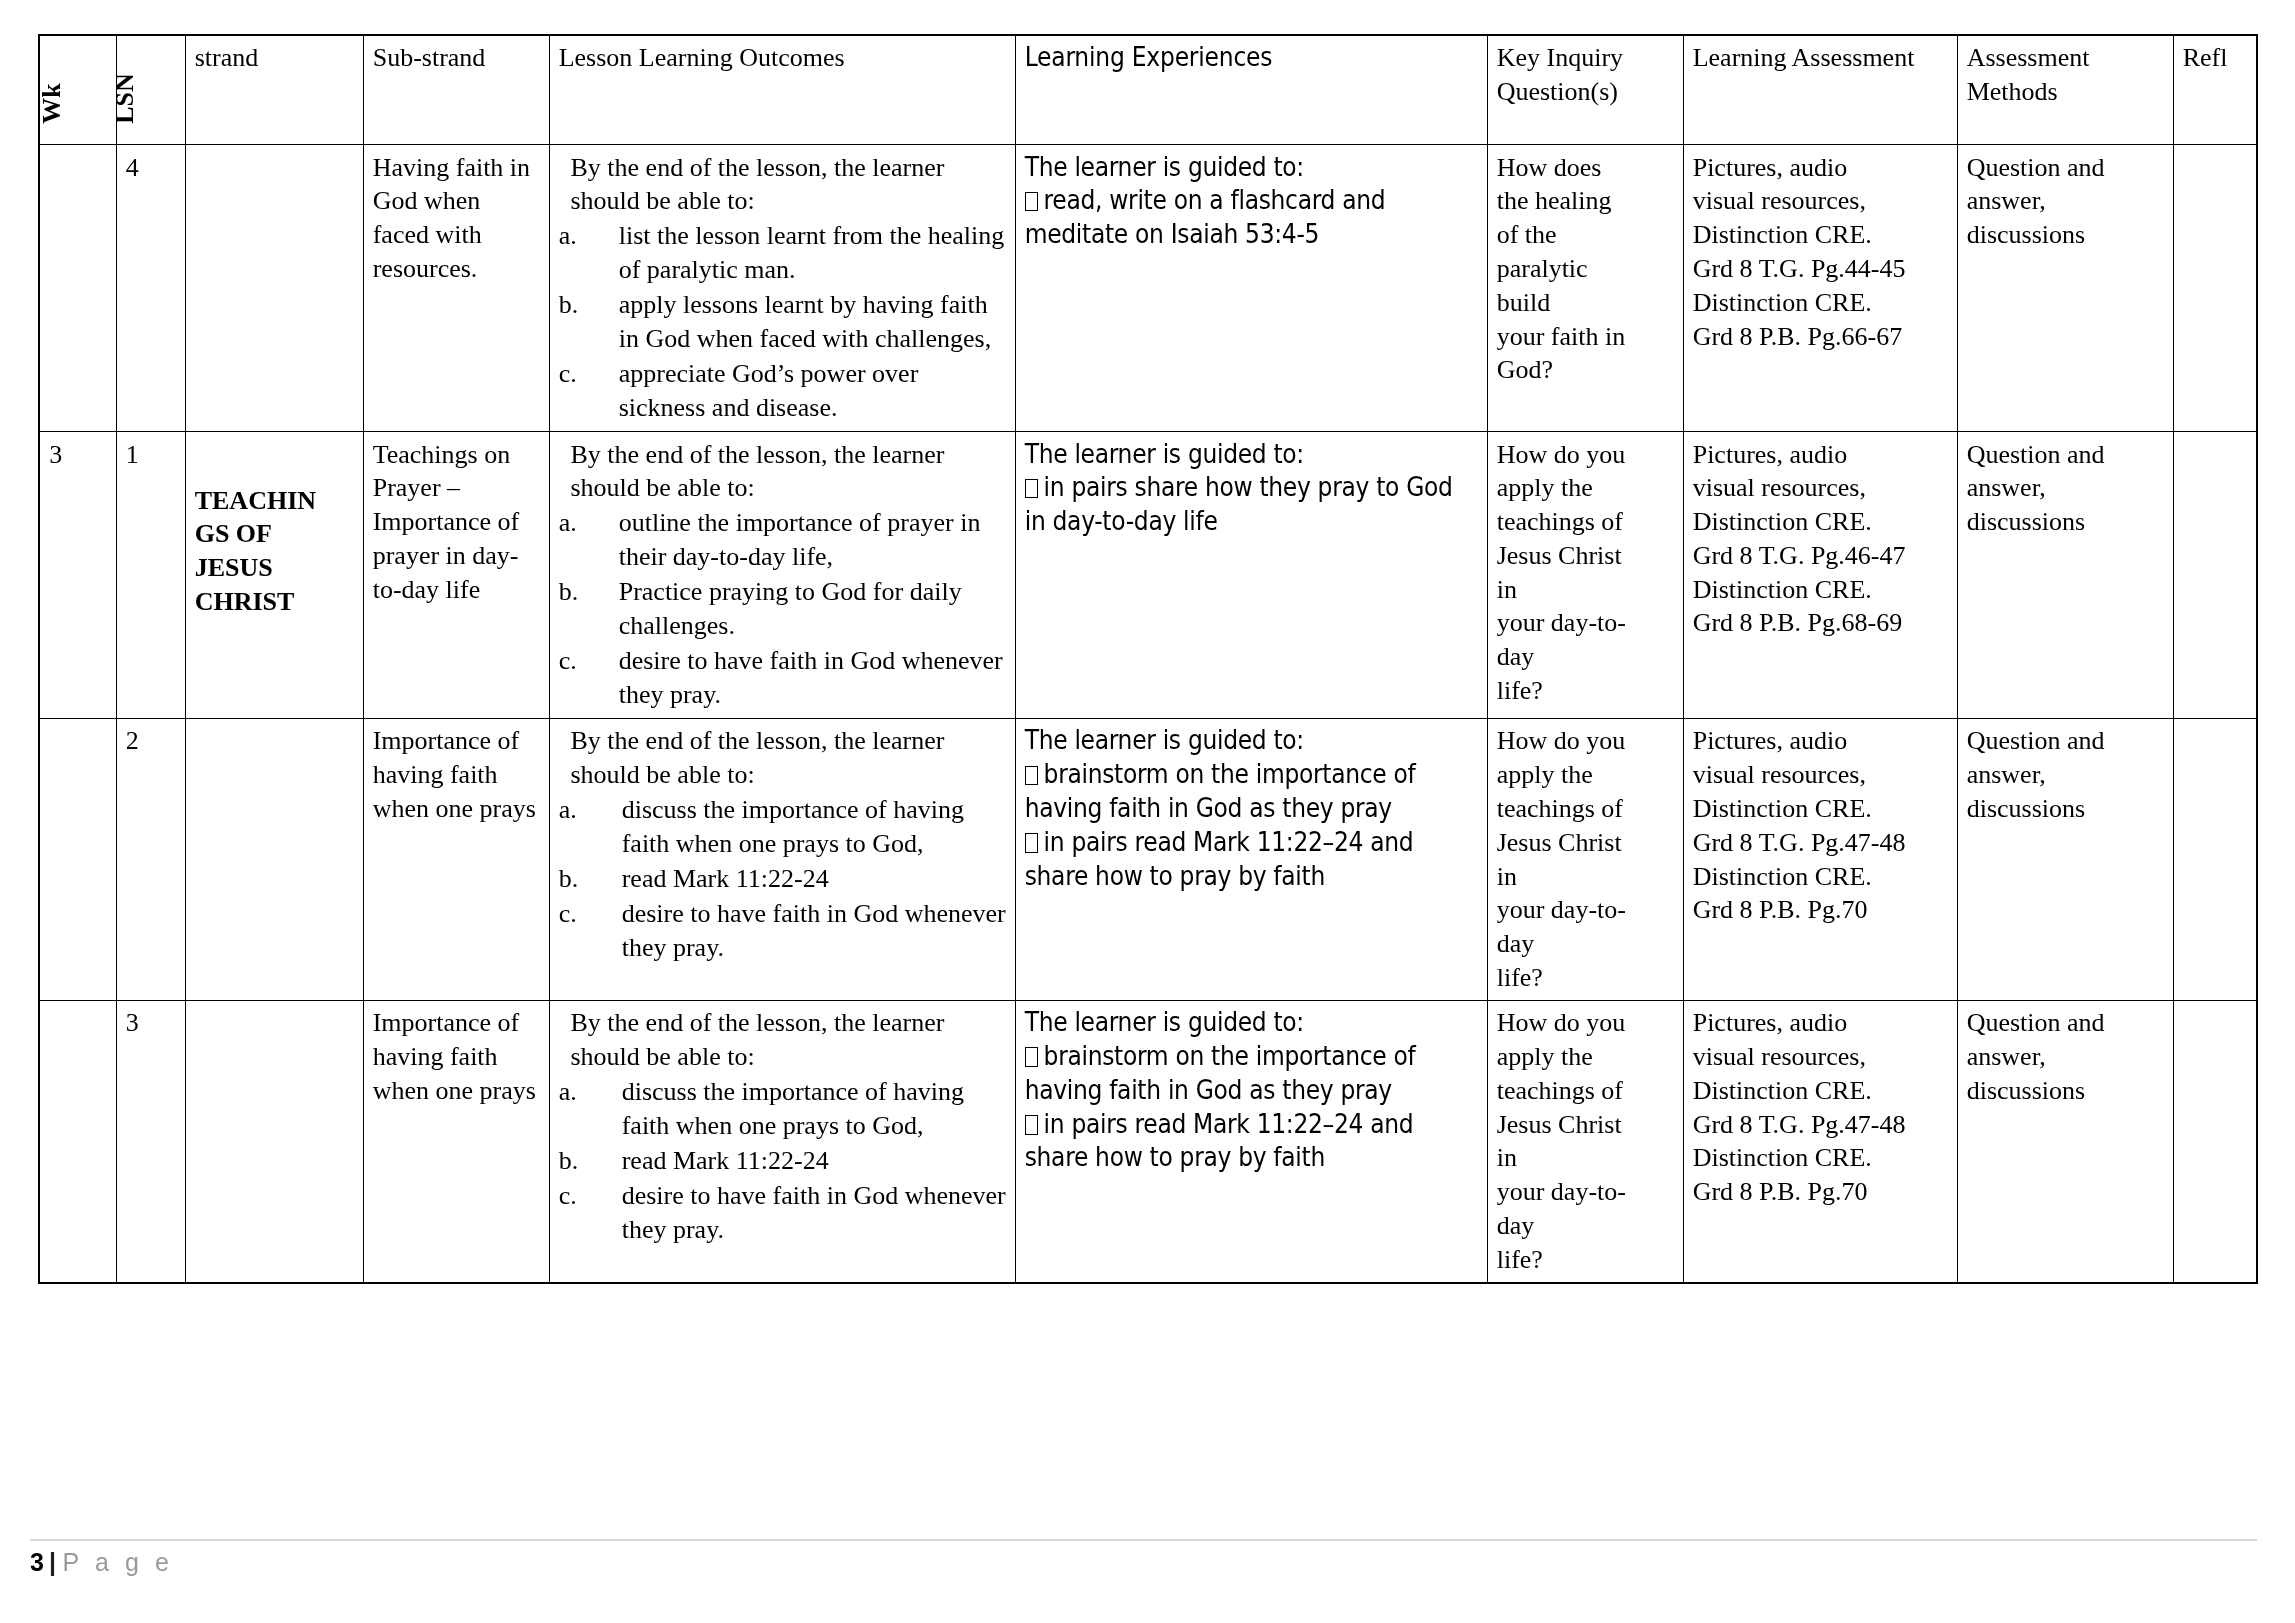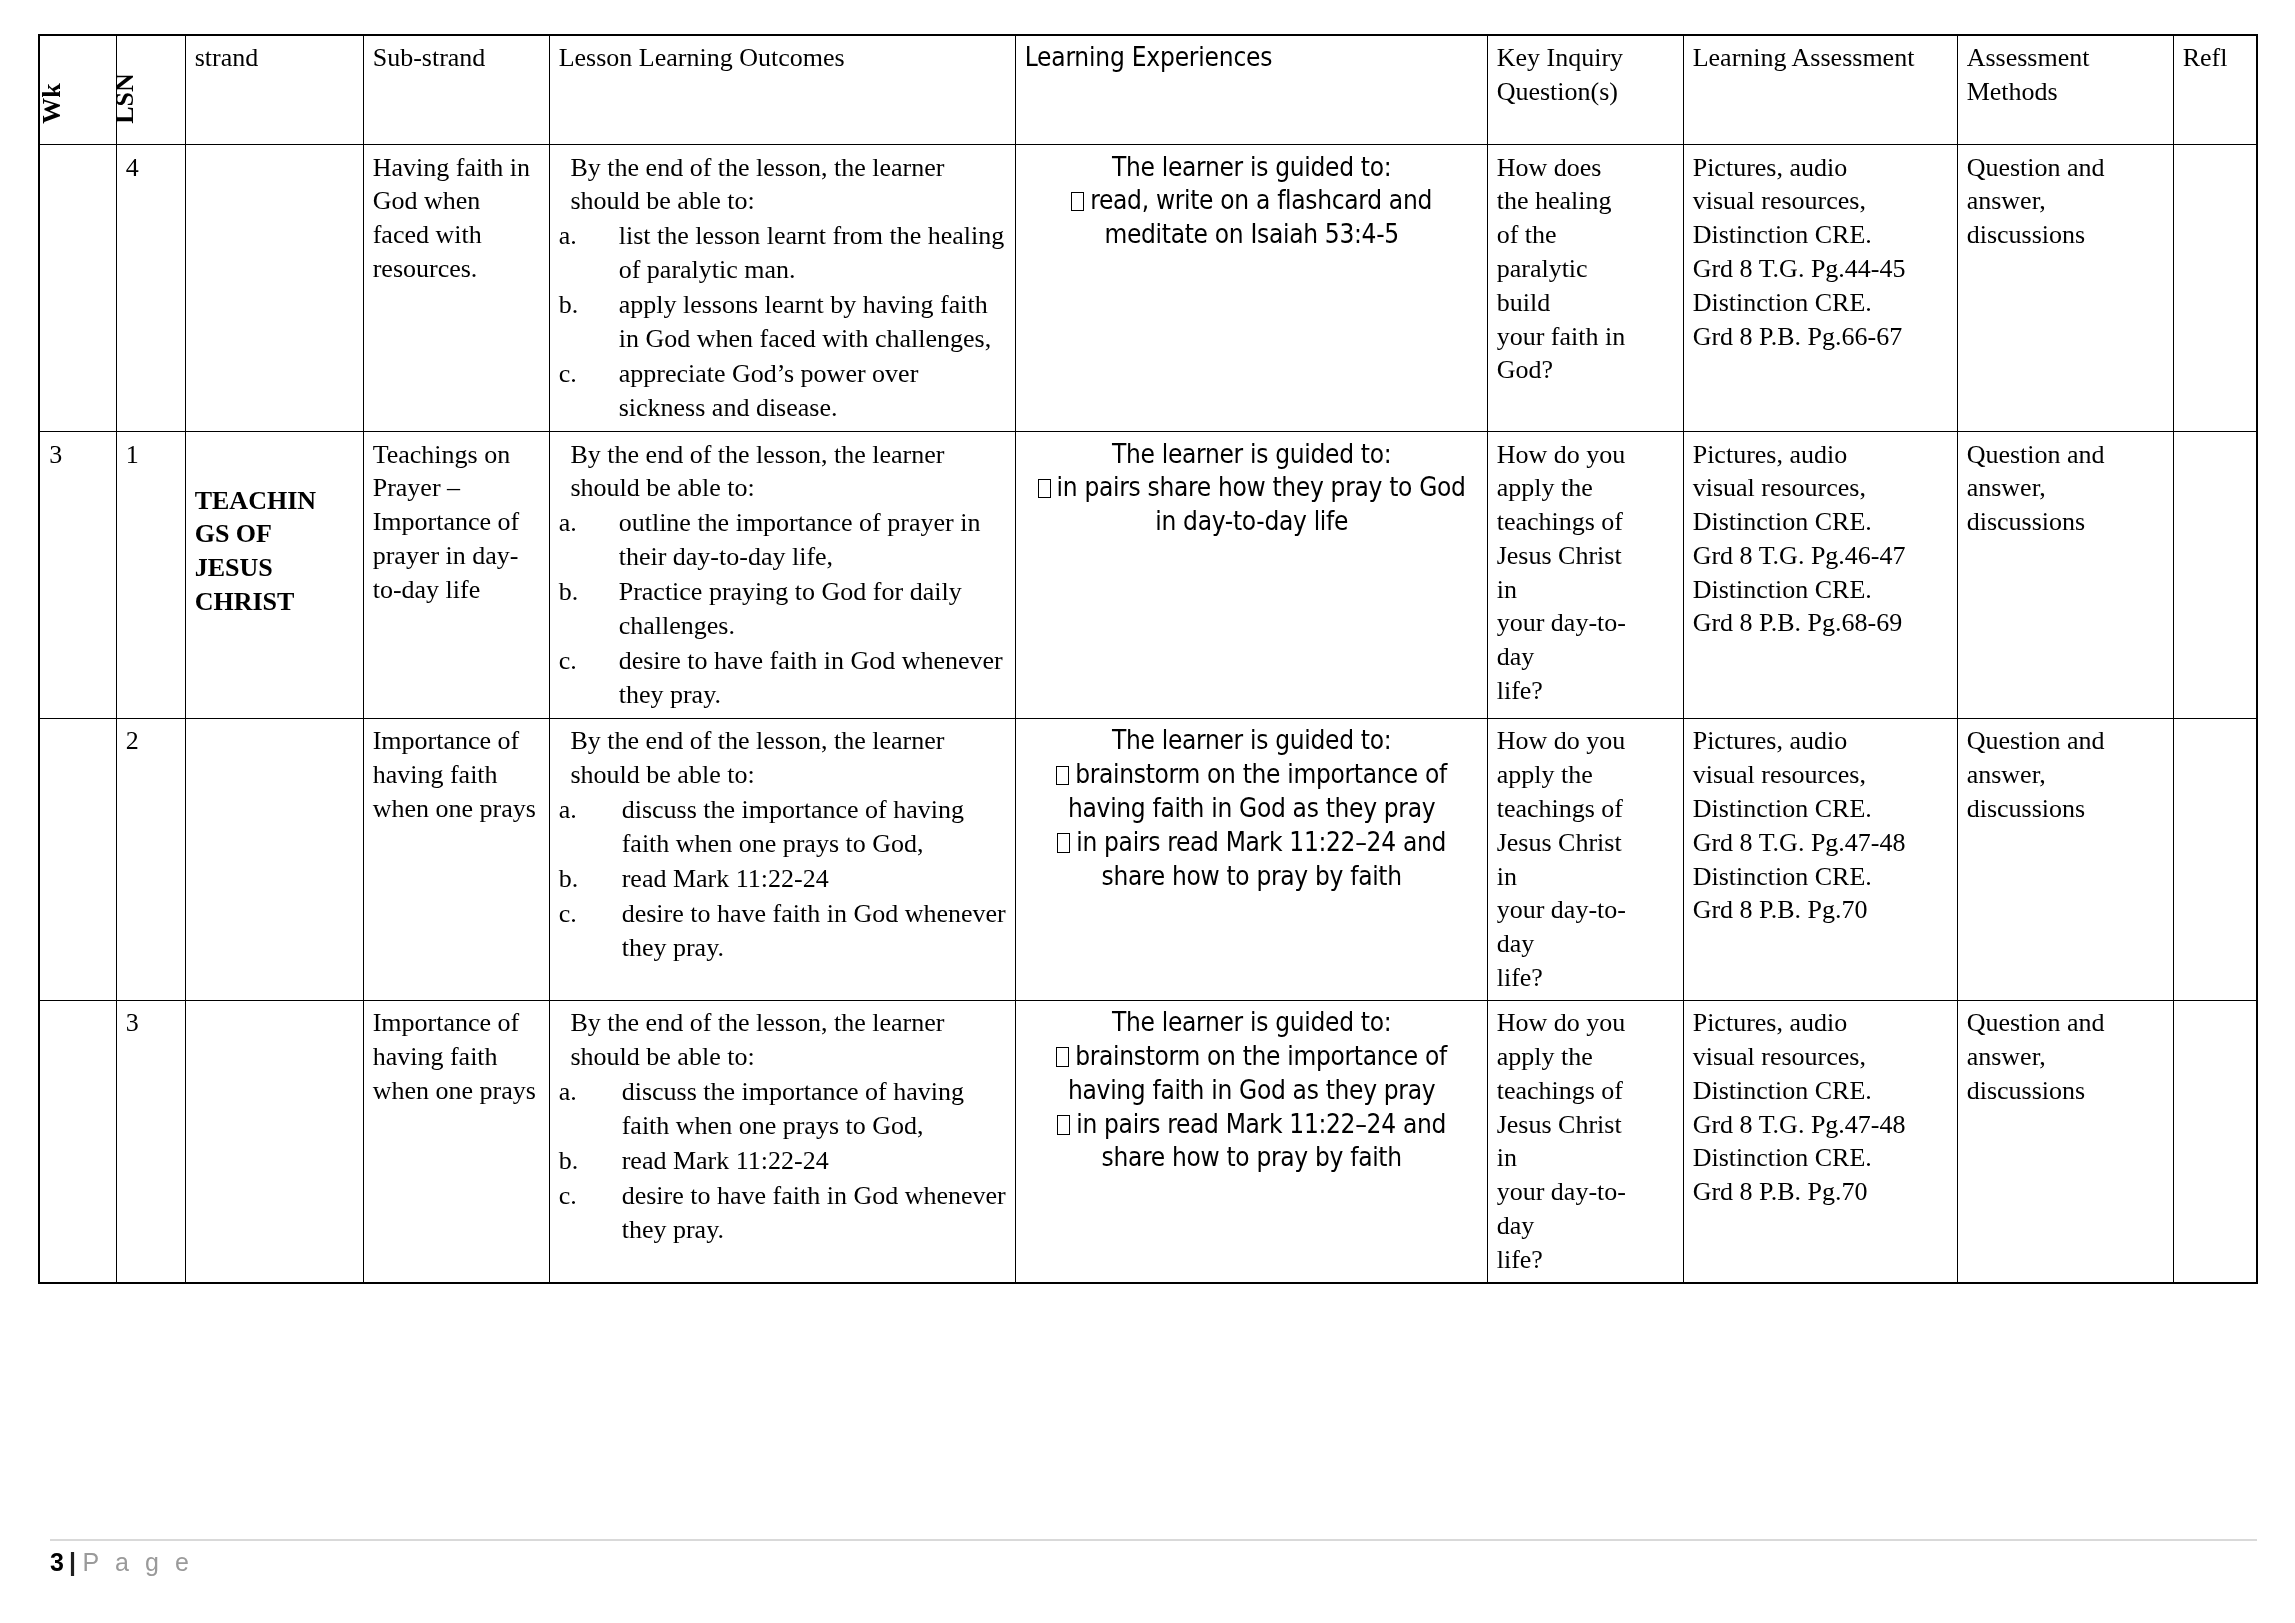--- a/index.html
+++ b/index.html
@@ -114,38 +114,38 @@
   ol.abc.deep > li { padding-left: 63px; }
 
   
   .exp {
     font-family: "DejaVu Sans Condensed", "Liberation Sans Narrow", "Liberation Sans", sans-serif;
     font-stretch: condensed;
     font-size: 25.5px;
     line-height: 1.32;
     letter-spacing: -0.3px;
   }
-  .exp p { margin: 0; text-align: center; }
+  .exp p { margin: 0; }
   .exp .bullet {
     display: inline-block;
     width: 13px;
     height: 19.6px;
     border: 1.3px solid #000;
     box-sizing: border-box;
     vertical-align: -2px;
     margin-right: 5.9px;
   }
 
   
   .lines p { margin: 0; }
 
   
   .footer {
     position: absolute;
-    left: 50px;
+    left: 30px;
     right: 38px;
     top: 1539px;
     height: 52px;
   }
   .footer .rule {
     border-top: 2px solid #d9d9d9;
     width: 100%;
     margin: 0 0 9.2px 0;
   }
   .footer .fline {

